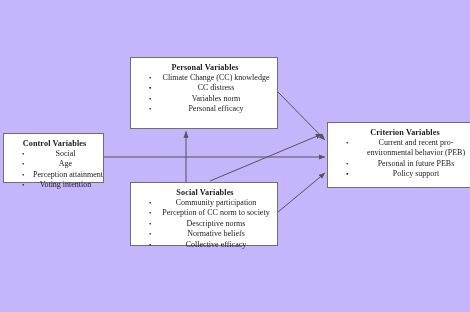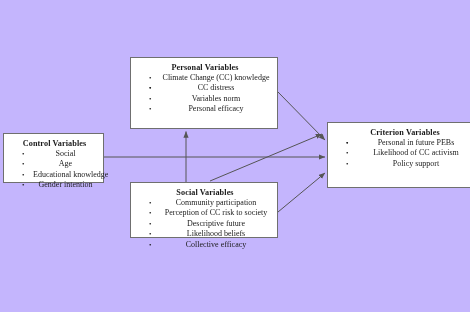--- a/index.html
+++ b/index.html
@@ -56,21 +56,21 @@
   }
   .item-list li .bullet {
     position: absolute;
     left: -11px;
     top: 0;
     font-size: 7px;
     line-height: 10.4px;
   }
   #box-personal  { left: 130px; top: 57px;  width: 148px; height: 72px; }
   #box-control   { left: 3px;   top: 133px; width: 101px; height: 50px; }
-  #box-social    { left: 130px; top: 182px; width: 148px; height: 56px; }
+  #box-social    { left: 130px; top: 182px; width: 148px; height: 64px; }
   #box-criterion { left: 327px; top: 122px; width: 154px; height: 66px; }
 </style>
 </head>
 <body>
 
 <div id="diagram">
 
   <svg id="arrow-layer" viewBox="0 0 470 312" width="470" height="312">
     <defs>
       <marker id="arrowhead" markerWidth="7" markerHeight="7" refX="6.2" refY="2.6" orient="auto" markerUnits="strokeWidth">
@@ -98,39 +98,39 @@
       <li><span class="bullet">•</span><span>Variables norm</span></li>
       <li><span class="bullet">•</span><span>Personal efficacy</span></li>
     </ul>
   </div>
 
   <div class="box" id="box-control">
     <div class="box-title">Control Variables</div>
     <ul class="item-list">
       <li><span class="bullet">•</span><span>Social</span></li>
       <li><span class="bullet">•</span><span>Age</span></li>
-      <li><span class="bullet">•</span><span>Educational knowledge</span></li>
-      <li><span class="bullet">•</span><span>Gender intention</span></li>
+      <li><span class="bullet">•</span><span>Perception attainment</span></li>
+      <li><span class="bullet">•</span><span>Voting intention</span></li>
     </ul>
   </div>
 
   <div class="box" id="box-social">
     <div class="box-title">Social Variables</div>
     <ul class="item-list">
       <li><span class="bullet">•</span><span>Community participation</span></li>
-      <li><span class="bullet">•</span><span>Perception of CC risk to society</span></li>
-      <li><span class="bullet">•</span><span>Descriptive future</span></li>
-      <li><span class="bullet">•</span><span>Likelihood beliefs</span></li>
+      <li><span class="bullet">•</span><span>Perception of CC norm to society</span></li>
+      <li><span class="bullet">•</span><span>Descriptive norms</span></li>
+      <li><span class="bullet">•</span><span>Normative beliefs</span></li>
       <li><span class="bullet">•</span><span>Collective efficacy</span></li>
     </ul>
   </div>
 
   <div class="box" id="box-criterion">
     <div class="box-title">Criterion Variables</div>
     <ul class="item-list">
-      <li class="wrap"><span class="bullet">•</span></li>
+      <li class="wrap"><span class="bullet">•</span><span>Current and recent pro-environmental behavior (PEB)</span></li>
       <li><span class="bullet">•</span><span>Personal in future PEBs</span></li>
-      <li><span class="bullet">•</span><span>Likelihood of CC activism</span></li>
+      <li><span class="bullet">•</span></li>
       <li><span class="bullet">•</span><span>Policy support</span></li>
     </ul>
   </div>
 
 </div>
 
 </body></html>

